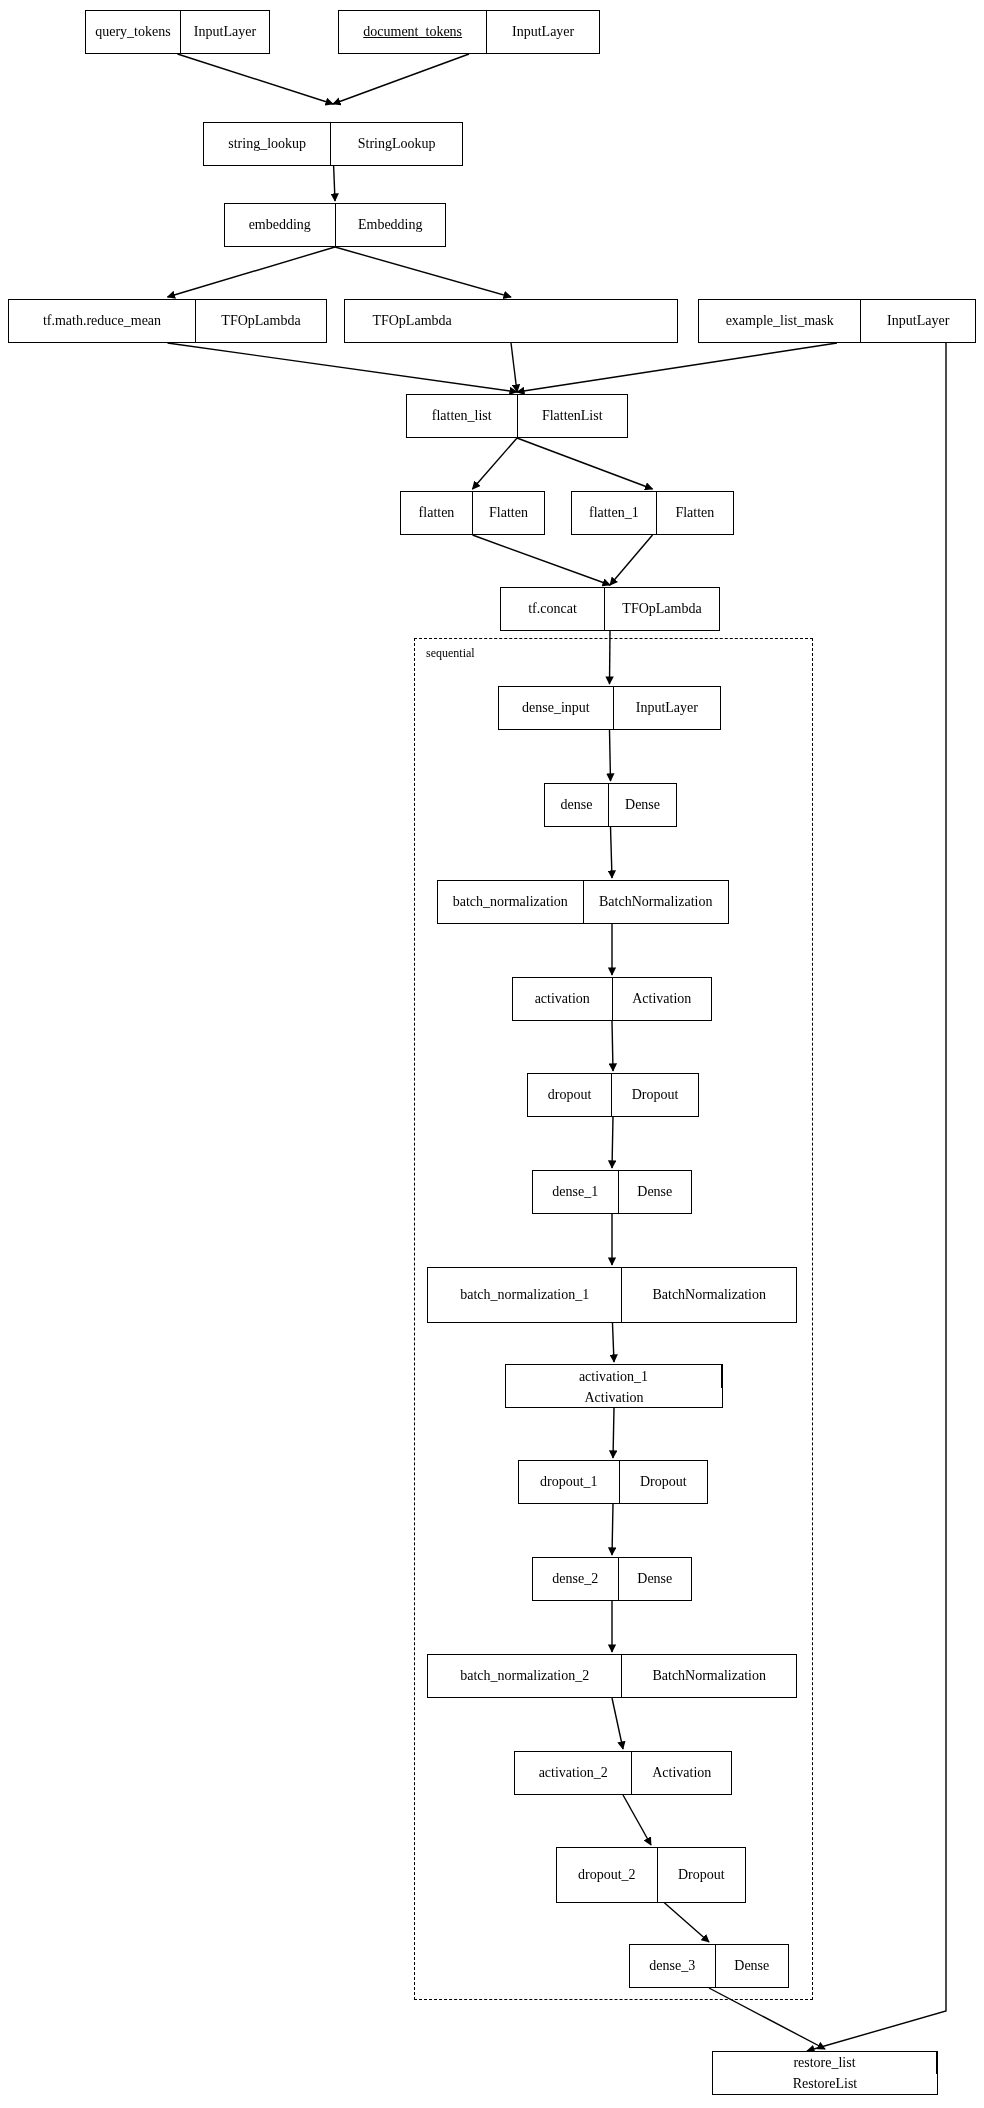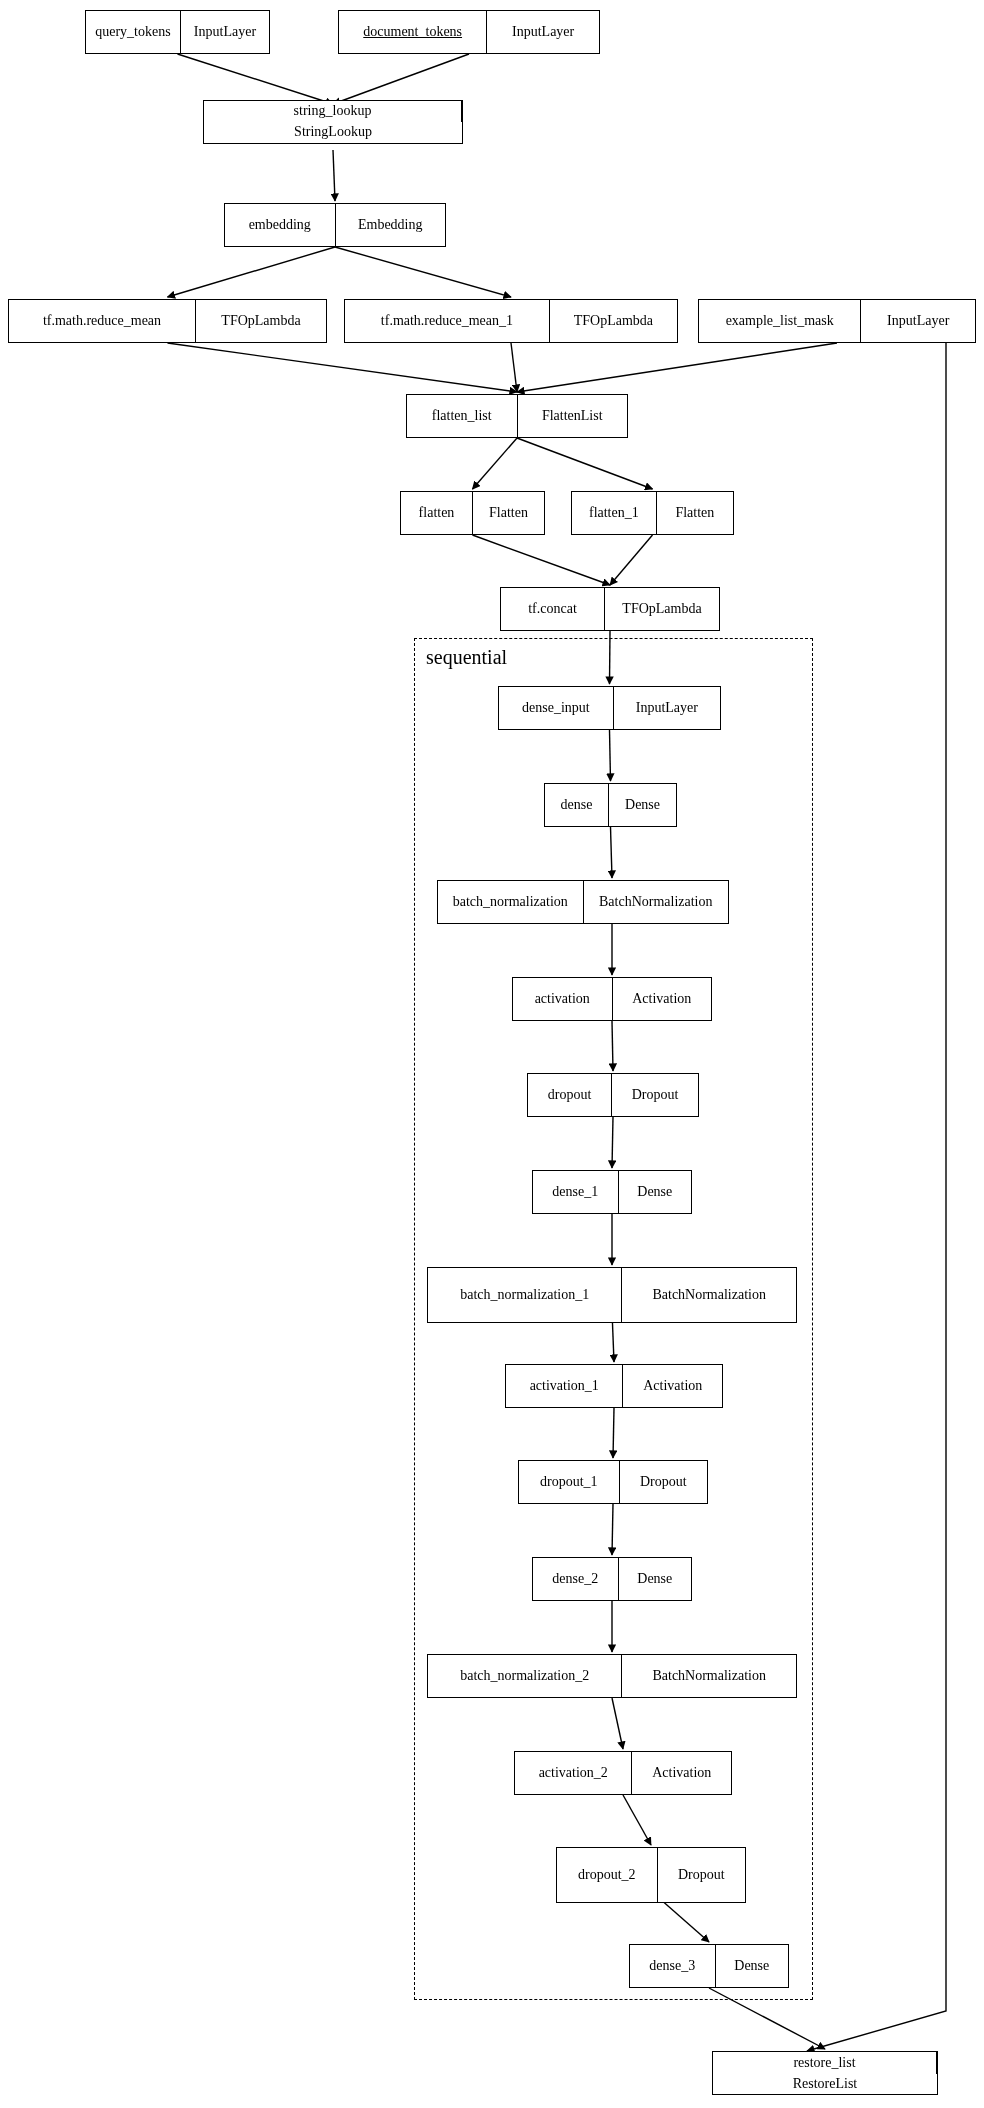--- a/index.html
+++ b/index.html
@@ -44,21 +44,21 @@
     border-right: 1px solid #000000;
   }
   .cluster {
     position: absolute;
     box-sizing: border-box;
     border: 1px dashed #000000;
     background: transparent;
   }
   .cluster-label {
     position: absolute;
-    font-size: 20px;
+    font-size: 12px;
     color: #000000;
     background: #ffffff;
     padding: 0 2px;
     white-space: nowrap;
   }
   svg.edges {
     position: absolute;
     left: 0;
     top: 0;
     width: 984px;
@@ -113,34 +113,33 @@
     </div>
   <div id="node-layer">
       <div class="node-box" style="left: 85px; top: 10px; width: 185px; height: 44px;">
         <div class="node-cell left" style="flex: 0.52 1 0%;">query_tokens</div>
         <div class="node-cell" style="flex: 0.48 1 0%;">InputLayer</div>
       </div>
       <div class="node-box" style="left: 338px; top: 10px; width: 262px; height: 44px;">
         <div class="node-cell left" style="flex: 0.58 1 0%; text-decoration: underline;">document_tokens</div>
         <div class="node-cell" style="flex: 0.42 1 0%;">InputLayer</div>
       </div>
-      <div class="node-box" style="left: 203px; top: 100px; width: 260px; height: 44px; flex-direction: column;">
+      <div class="node-box" style="left: 203px; top: 122px; width: 260px; height: 44px;">
         <div class="node-cell left" style="flex: 0.49 1 0%;">string_lookup</div>
         <div class="node-cell" style="flex: 0.51 1 0%;">StringLookup</div>
       </div>
       <div class="node-box" style="left: 224px; top: 203px; width: 222px; height: 44px;">
         <div class="node-cell left" style="flex: 0.5 1 0%;">embedding</div>
         <div class="node-cell" style="flex: 0.5 1 0%;">Embedding</div>
       </div>
       <div class="node-box" style="left: 8px; top: 299px; width: 319px; height: 44px;">
         <div class="node-cell left" style="flex: 0.6 1 0%;">tf.math.reduce_mean</div>
         <div class="node-cell" style="flex: 0.4 1 0%;">TFOpLambda</div>
       </div>
       <div class="node-box" style="left: 344px; top: 299px; width: 334px; height: 44px;">
-        <div class="node-cell left" style="flex: 0.63 1 0%;">tf.math.reduce_mean_1</div>
         <div class="node-cell" style="flex: 0.37 1 0%;">TFOpLambda</div>
       </div>
       <div class="node-box" style="left: 698px; top: 299px; width: 278px; height: 44px;">
         <div class="node-cell left" style="flex: 0.6 1 0%; text-align: right;">example_list_mask</div>
         <div class="node-cell" style="flex: 0.4 1 0%;">InputLayer</div>
       </div>
       <div class="node-box" style="left: 406px; top: 394px; width: 222px; height: 44px;">
         <div class="node-cell left" style="flex: 0.5 1 0%;">flatten_list</div>
         <div class="node-cell" style="flex: 0.5 1 0%;">FlattenList</div>
       </div>
@@ -177,21 +176,21 @@
         <div class="node-cell" style="flex: 0.51 1 0%;">Dropout</div>
       </div>
       <div class="node-box" style="left: 532px; top: 1170px; width: 160px; height: 44px;">
         <div class="node-cell left" style="flex: 0.55 1 0%;">dense_1</div>
         <div class="node-cell" style="flex: 0.45 1 0%;">Dense</div>
       </div>
       <div class="node-box" style="left: 427px; top: 1267px; width: 370px; height: 56px;">
         <div class="node-cell left" style="flex: 0.53 1 0%;">batch_normalization_1</div>
         <div class="node-cell" style="flex: 0.47 1 0%;">BatchNormalization</div>
       </div>
-      <div class="node-box" style="left: 505px; top: 1364px; width: 218px; height: 44px;">
+      <div class="node-box" style="left: 505px; top: 1364px; width: 218px; height: 44px; flex-direction: column;">
         <div class="node-cell left" style="flex: 0.55 1 0%;">activation_1</div>
         <div class="node-cell" style="flex: 0.45 1 0%;">Activation</div>
       </div>
       <div class="node-box" style="left: 518px; top: 1460px; width: 190px; height: 44px;">
         <div class="node-cell left" style="flex: 0.54 1 0%;">dropout_1</div>
         <div class="node-cell" style="flex: 0.46 1 0%;">Dropout</div>
       </div>
       <div class="node-box" style="left: 532px; top: 1557px; width: 160px; height: 44px;">
         <div class="node-cell left" style="flex: 0.55 1 0%;">dense_2</div>
         <div class="node-cell" style="flex: 0.45 1 0%;">Dense</div>

